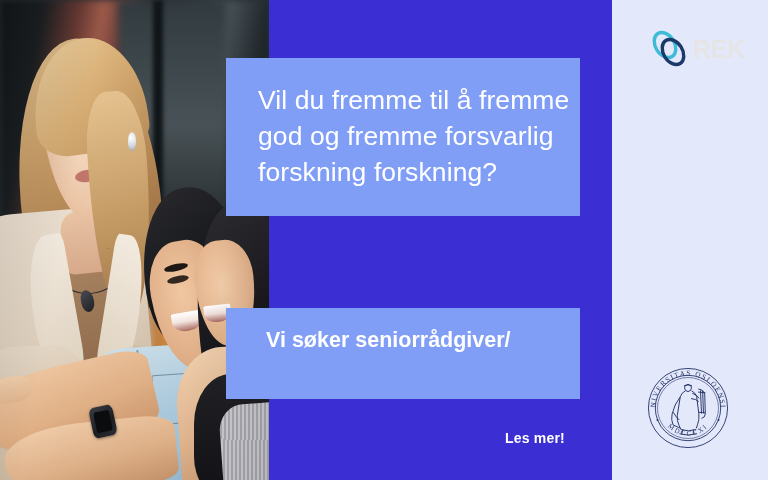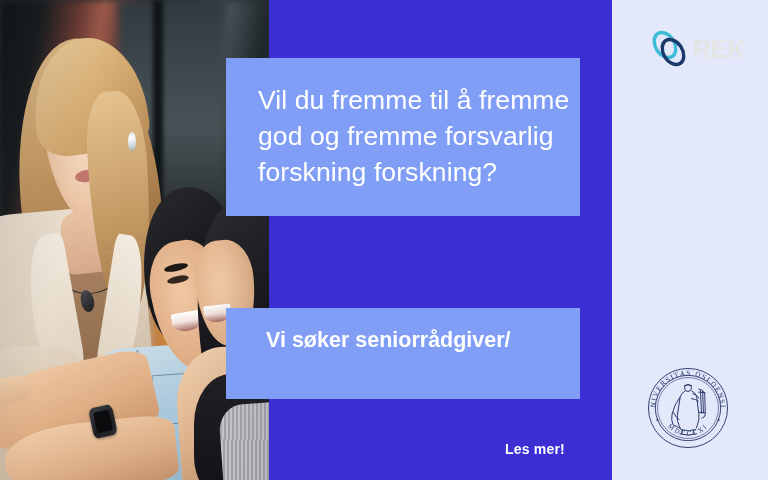--- a/index.html
+++ b/index.html
@@ -370,21 +370,21 @@
     font-size: 21.5px;
     font-weight: bold;
     line-height: 30px;
     letter-spacing: 0;
     white-space: nowrap;
   }
 
   
   .cta {
     position: absolute;
-    left: 505px; top: 441px;
+    left: 505px; top: 430px;
     color: #ffffff;
     font-size: 14px;
     font-weight: bold;
     letter-spacing: .2px;
     cursor: pointer;
   }
 
   
   .rek-logo {
     position: absolute;

